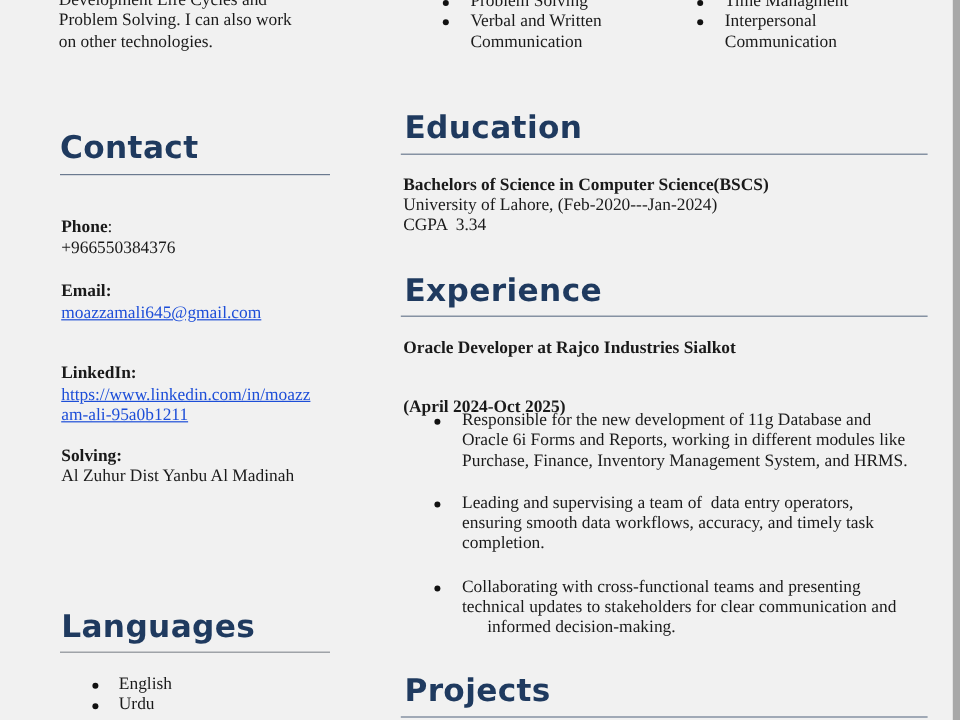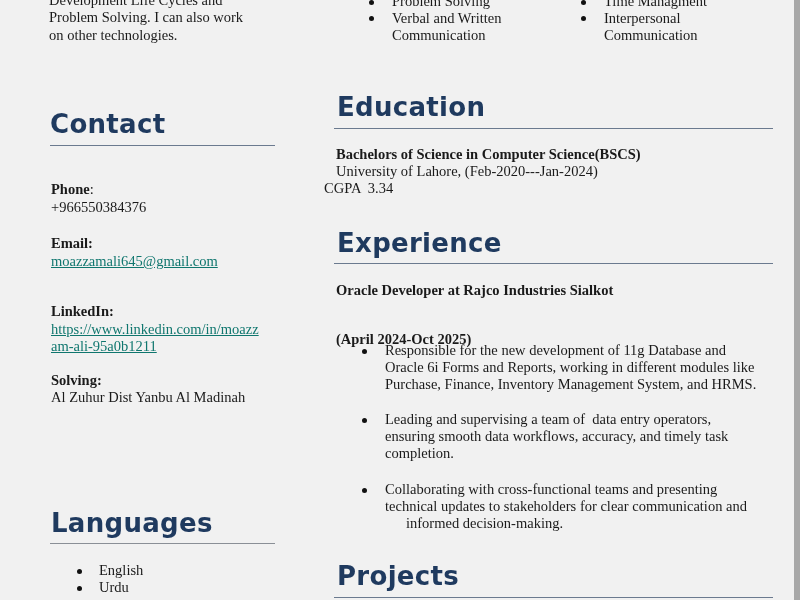--- a/index.html
+++ b/index.html
@@ -14,21 +14,21 @@
       background: #a8a8a8;
     }
     .abs { position: absolute; }
     .txt { font-size: 14.5px; line-height: 17px; }
     .heading {
       font-family: "DejaVu Sans", sans-serif; font-weight: bold;
       color: #1f3a5f; font-size: 26px; line-height: 30px; letter-spacing: 0.3px;
     }
     .rule { position: absolute; height: 1px; background: #6b7a8f; }
     .bold { font-weight: bold; }
-    a.link { color: #0f766e; text-decoration: underline; }
+    a.link { color: #1d4ed8; text-decoration: underline; }
   </style>
 </head>
 <body>
 
 <div>
   <div class="abs txt" style="left:49px; top:-8px;">Development Life Cycles and</div>
   <div class="abs txt" style="left:49px; top:9px;">Problem Solving. I can also work</div>
   <div class="abs txt" style="left:49px; top:27px;">on other technologies.</div>
 </div>
 
@@ -73,21 +73,21 @@
   <div class="abs txt" style="left:99px; top:562px;">English</div>
   <span class="abs" style="left:77px; top:586px; width:5px; height:5px; border-radius:50%; background:#111;"></span>
   <div class="abs txt" style="left:99px; top:579px;">Urdu</div>
 </div>
 
 <div>
   <div class="abs heading" style="left:337px; top:92px;">Education</div>
   <div class="rule" style="left:334px; top:128px; width:439px;"></div>
   <div class="abs txt bold" style="left:336px; top:146px;">Bachelors of Science in Computer Science(BSCS)</div>
   <div class="abs txt" style="left:336px; top:163px;">University of Lahore, (Feb-2020---Jan-2024)</div>
-  <div class="abs txt" style="left:324px; top:180px; white-space:pre;">CGPA  3.34</div>
+  <div class="abs txt" style="left:336px; top:180px; white-space:pre;">CGPA  3.34</div>
 </div>
 
 <div>
   <div class="abs heading" style="left:337px; top:228px;">Experience</div>
   <div class="rule" style="left:334px; top:263px; width:439px;"></div>
   <div class="abs txt bold" style="left:336px; top:282px;">Oracle Developer at Rajco Industries Sialkot</div>
   <div class="abs txt bold" style="left:336px; top:299px;margin-top:32px;">(April 2024-Oct 2025)</div>
 
   <span class="abs" style="left:362px; top:349px; width:5px; height:5px; border-radius:50%; background:#111;"></span>
   <div class="abs txt" style="left:385px; top:342px;">Responsible for the new development of 11g Database and</div>

